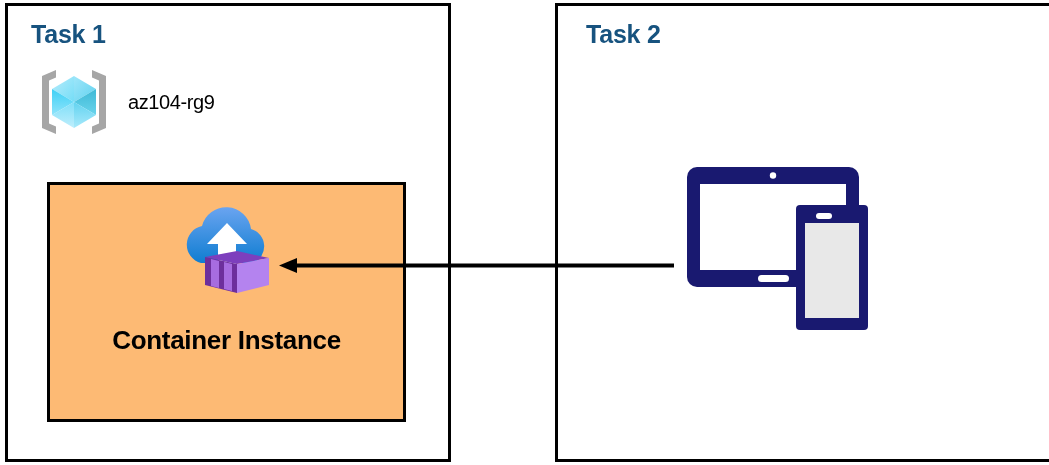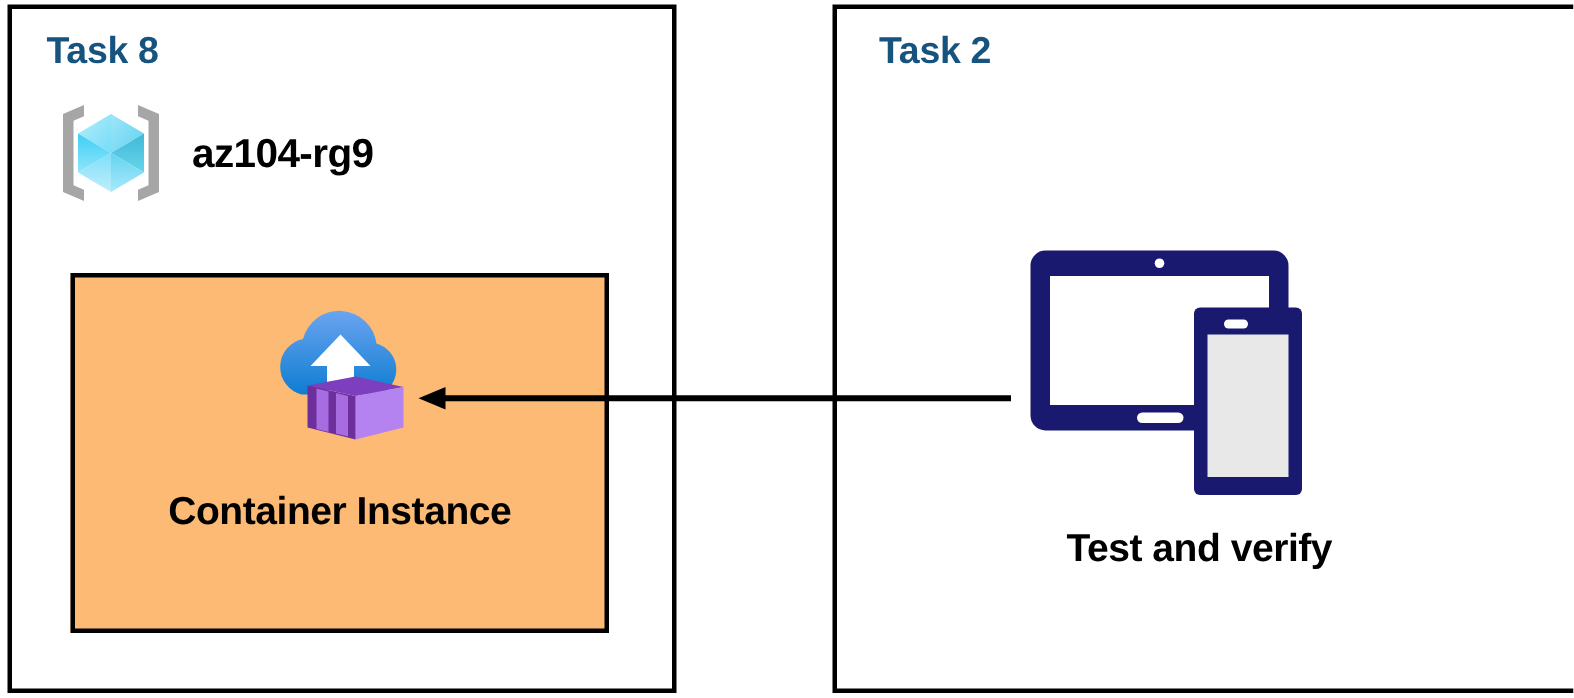--- a/index.html
+++ b/index.html
@@ -43,22 +43,22 @@
   
   #rg-row {
     position: absolute;
     left: 28px;
     top: 58px;
     display: flex;
     align-items: center;
   }
   #rg-icon { width: 76px; height: 76px; display: block; }
   #rg-label {
-    font-size: 27px;
-    font-weight: bold;
+    font-size: 20px;
+    font-weight: normal;
     color: #000000;
     margin-left: 16px;
     white-space: nowrap;
     letter-spacing: -0.4px;
   }
 
   
   #aci-box {
     position: absolute;
     left: 39px;
@@ -118,21 +118,21 @@
     letter-spacing: -0.3px;
   }
 </style>
 </head>
 <body>
 
 <div id="canvas">
 
   <div class="panel" id="panel-task1">
 
-    <div class="panel-title">Task 8</div>
+    <div class="panel-title">Task 1</div>
 
     <div id="rg-row">
       <span>
         <svg id="rg-icon" viewBox="0 0 76 76" xmlns="http://www.w3.org/2000/svg">
           <defs>
             <linearGradient id="cubeTopL" x1="0" y1="0" x2="1" y2="1">
               <stop offset="0" stop-color="#b8ecfb"></stop>
               <stop offset="1" stop-color="#74ddf7"></stop>
             </linearGradient>
             <linearGradient id="cubeTopR" x1="0" y1="0" x2="1" y2="1">
@@ -225,21 +225,20 @@
       <rect x="75" y="113" width="31" height="7" rx="3.5" ry="3.5" fill="#ffffff"></rect>
 
       <rect x="113" y="43" width="72" height="125" rx="4" ry="4" fill="#191970"></rect>
 
       <rect x="122" y="61" width="54" height="95" fill="#e8e8e8"></rect>
 
       <rect x="133" y="51" width="16" height="6" rx="3" ry="3" fill="#ffffff"></rect>
     </svg>
   </div>
 
-  <div id="devices-label">Test and verify</div>
 
   <div>
     <svg id="flow-arrow" viewBox="0 0 400 28" xmlns="http://www.w3.org/2000/svg">
       <line x1="20" y1="13.5" x2="398" y2="13.5" stroke="#000000" stroke-width="4"></line>
       <polygon points="3,13.5 21,6 21,21" fill="#000000"></polygon>
     </svg>
   </div>
 
 </div>
 

